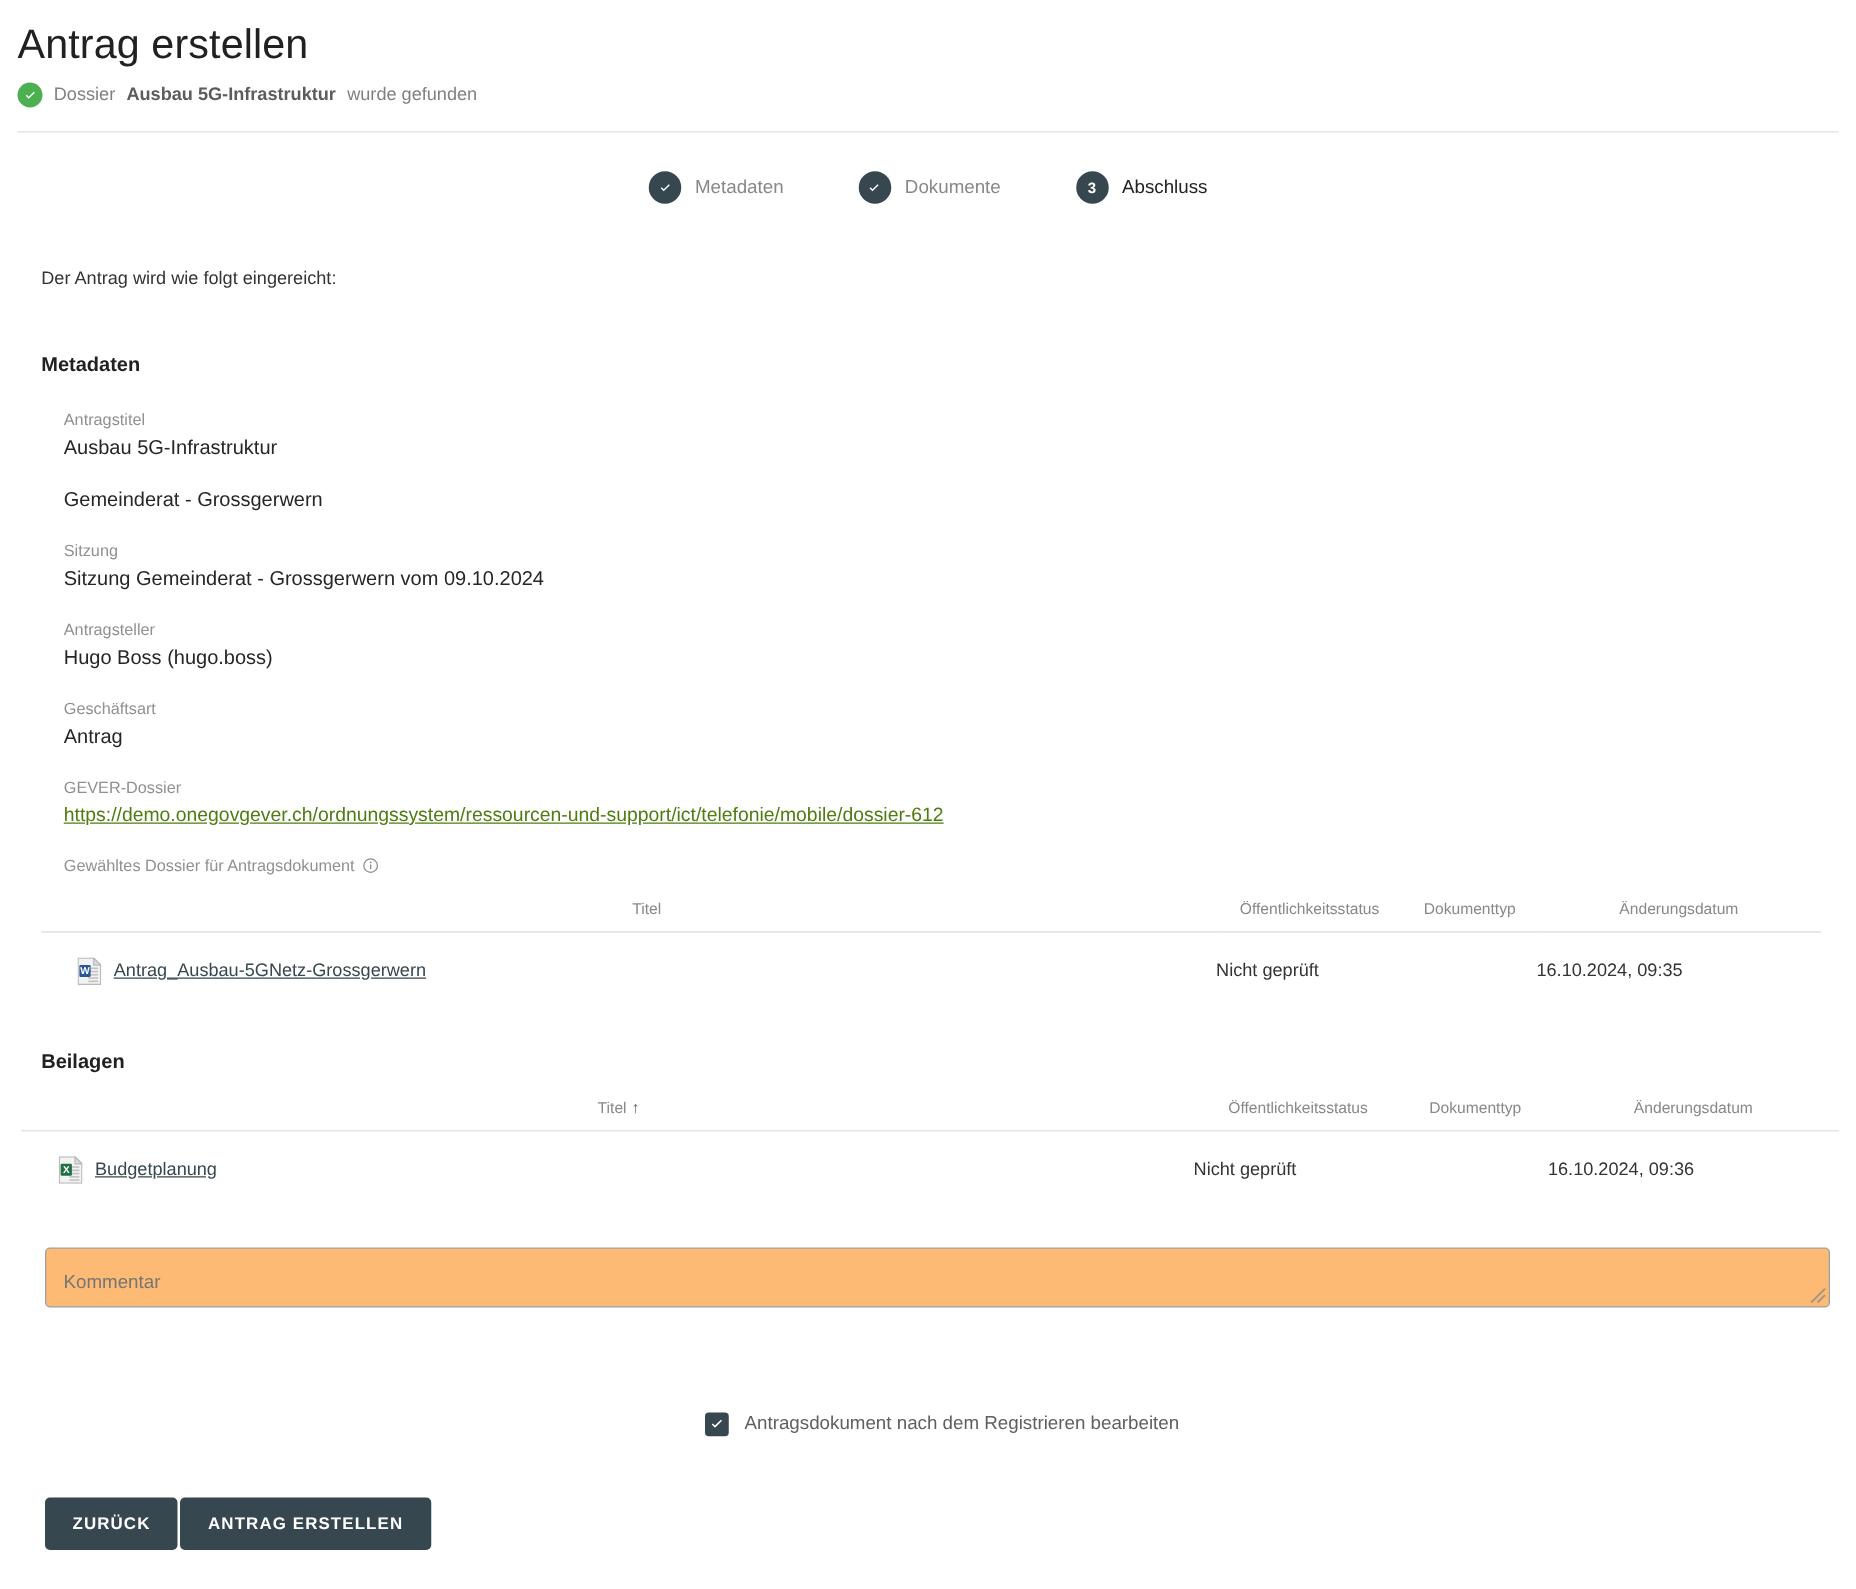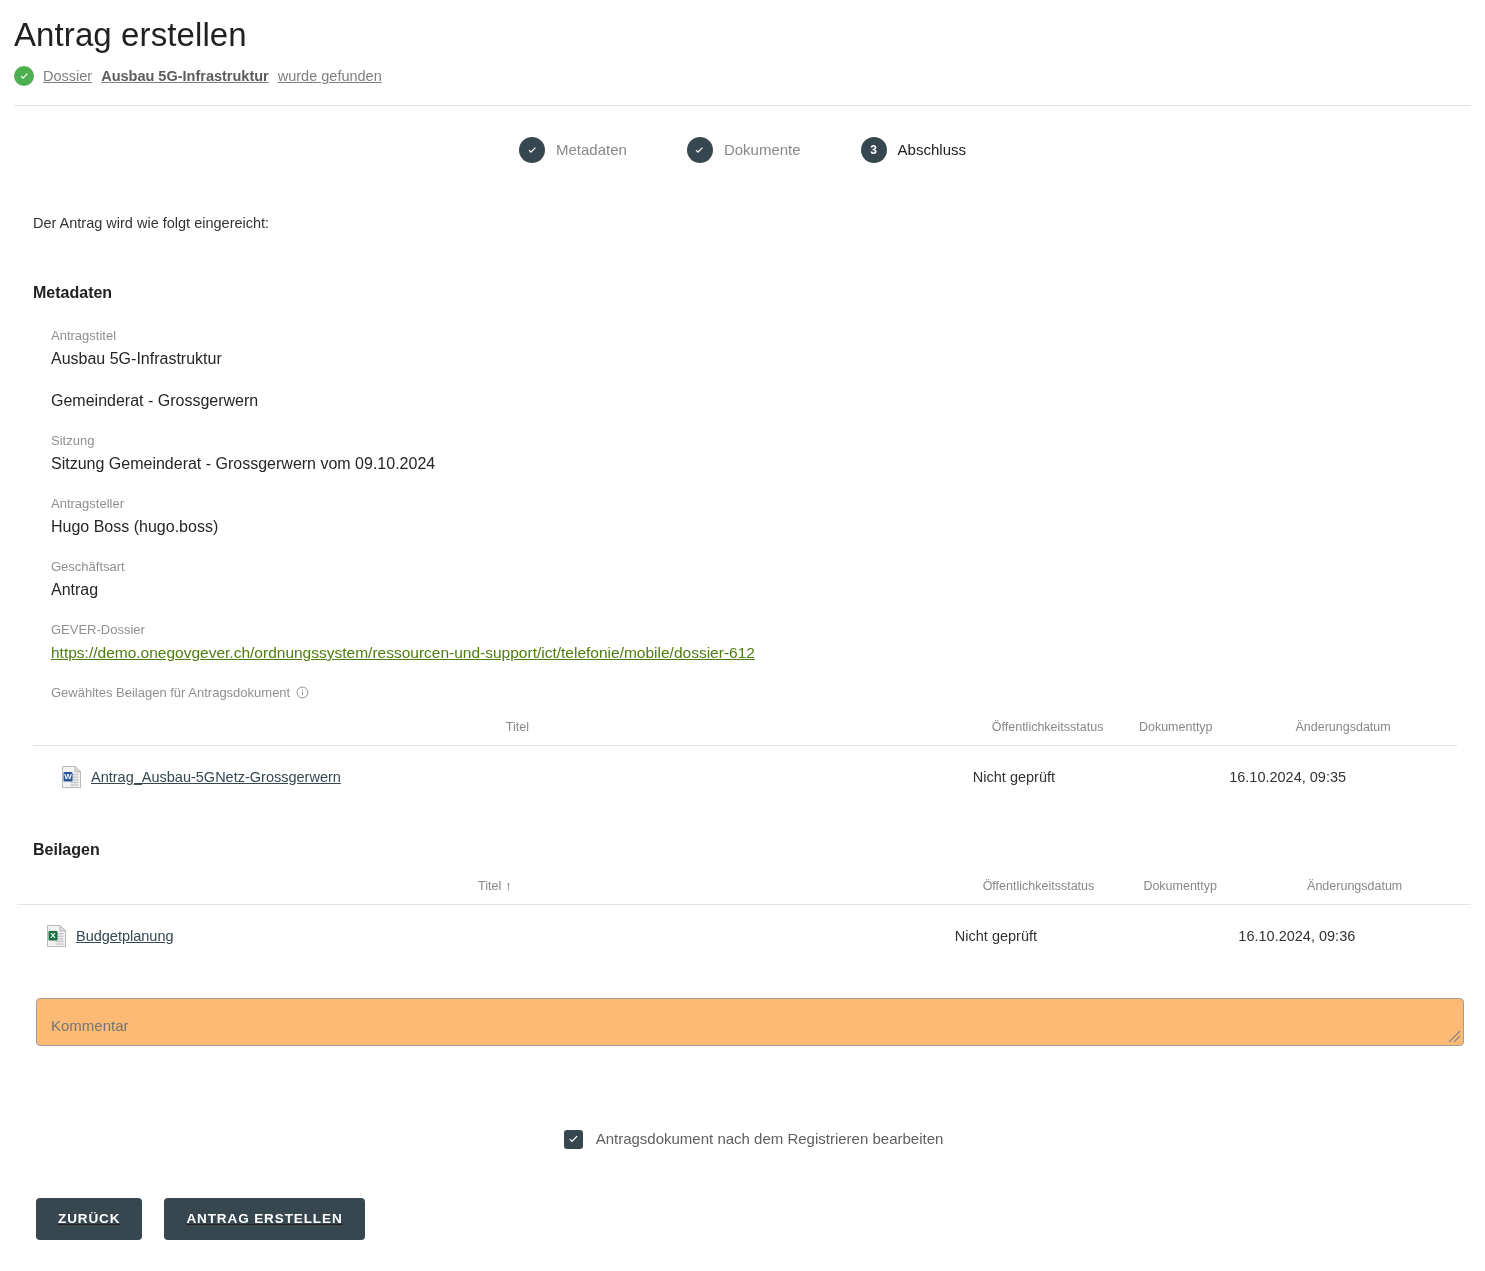--- a/index.html
+++ b/index.html
@@ -32,21 +32,20 @@
     line-height: 42px;
   }
   .status-line {
     display: flex;
     align-items: center;
     gap: 9px;
     padding: 10px 0 0 14px;
     font-size: 14.5px;
     color: #808080;
     line-height: 20px;
-    text-decoration: underline;
   }
   .status-line strong {
     color: #5c5c5c;
     font-weight: 700;
   }
   .check-circle {
     width: 20px;
     height: 20px;
     flex: 0 0 20px;
     border-radius: 50%;
@@ -266,24 +265,23 @@
   }
   .checkbox-label {
     font-size: 15px;
     color: #5f5f5f;
     line-height: 20px;
   }
 
   
   .button-row {
     display: flex;
-    gap: 22px;
+    gap: 2px;
     margin-top: 49px;
     padding-left: 22px;
-    text-decoration: underline;
   }
   .btn {
     background: #37474F;
     color: #ffffff;
     border: none;
     border-radius: 4px;
     font-family: inherit;
     font-size: 13.5px;
     font-weight: 700;
     letter-spacing: .9px;
@@ -372,21 +370,21 @@
 
     <div class="field">
       <div class="field-label">GEVER-Dossier</div>
       <div class="field-value">
         <a class="url-link" href="#">https://demo.onegovgever.ch/ordnungssystem/ressourcen-und-support/ict/telefonie/mobile/dossier-612</a>
       </div>
     </div>
 
     <div class="field" style="margin-bottom:0;">
       <div class="field-label">
-        <span>Gewähltes Beilagen für Antragsdokument</span>
+        <span>Gewähltes Dossier für Antragsdokument</span>
         <span class="info-icon">
           <svg width="13" height="13" viewBox="0 0 24 24" aria-hidden="true">
             <circle cx="12" cy="12" r="10" fill="none" stroke="#8c8c8c" stroke-width="1.8"></circle>
             <circle cx="12" cy="7.2" r="1.3" fill="#8c8c8c"></circle>
             <rect x="11" y="10" width="2" height="7.2" rx="1" fill="#8c8c8c"></rect>
           </svg>
         </span>
       </div>
     </div>
   </div>

